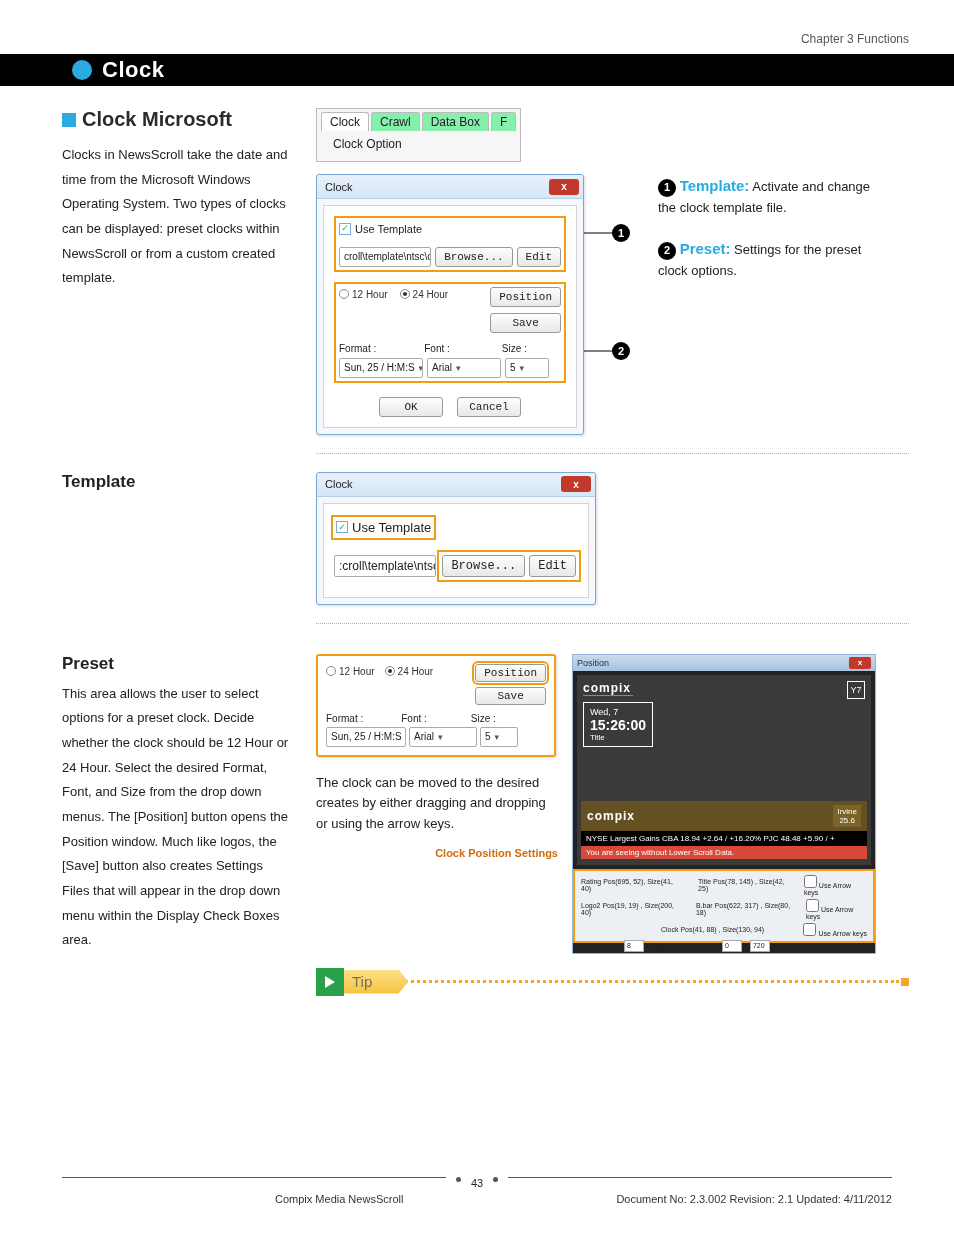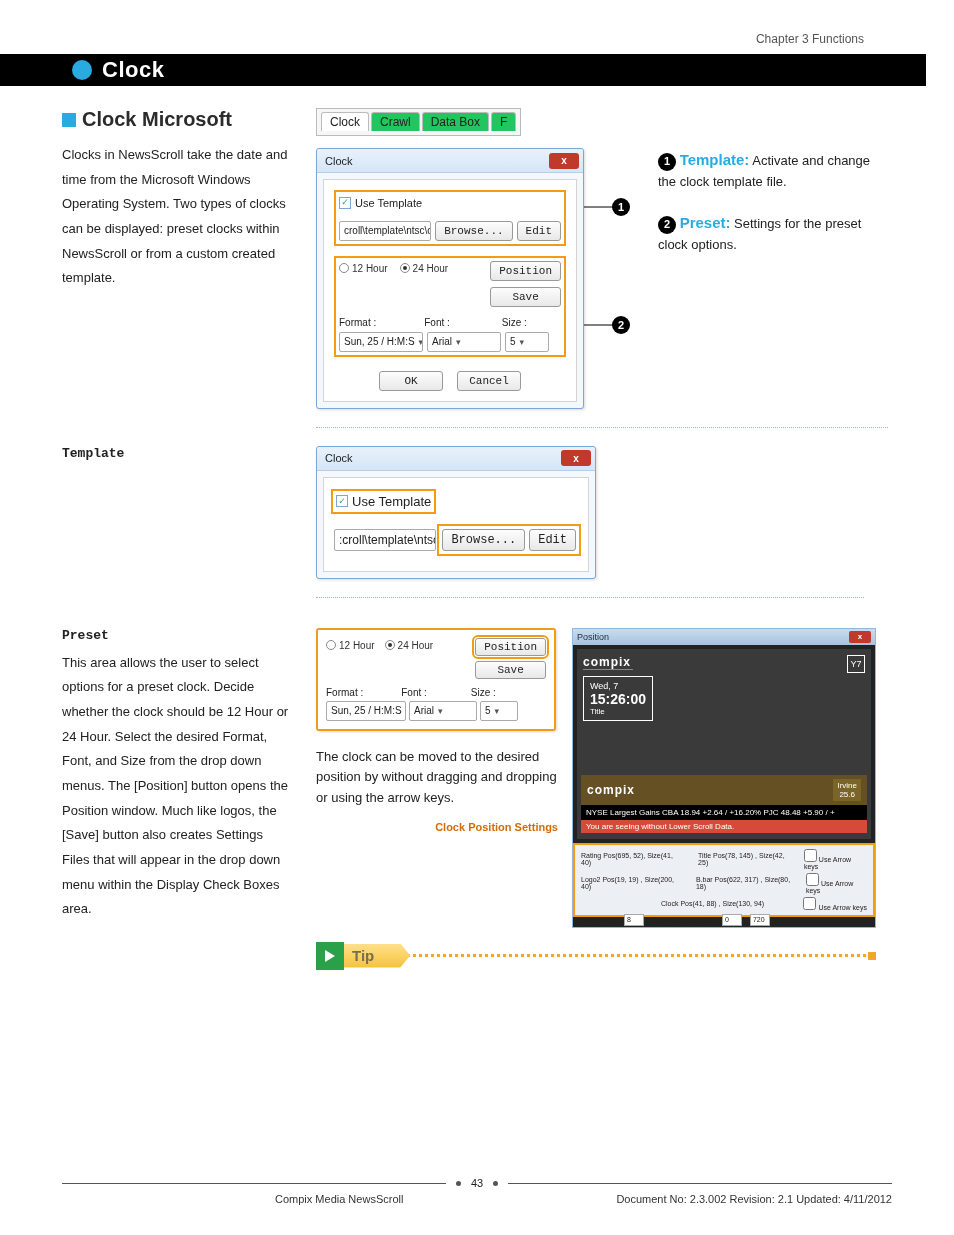--- a/index.html
+++ b/index.html
@@ -5,21 +5,21 @@
   * { box-sizing: border-box; margin: 0; padding: 0; }
   body {
     font-family: Arial, Helvetica, sans-serif;
     width: 954px;
     min-height: 1235px;
     background: #fff;
     position: relative;
     color: #222;
   }
   .page {
-    padding: 32px 90px 40px 62px;
+    padding: 32px 45px 40px 62px;
   }
   .breadcrumb {
     text-align: right;
     font-size: 12px;
     color: #555;
     margin-bottom: 8px;
   }
   .chapter-bar {
     background: #000;
     color: #fff;
@@ -73,23 +73,22 @@
     color: #2b2b2b;
     font-weight: 700;
   }
   .body-text {
     font-size: 13px;
     line-height: 1.9;
     color: #222;
   }
   .sub-h {
     font-weight: 700;
-    font-size: 13px;
+    font-size: 17px;
     margin-bottom: 8px;
-    font-family: Liberation Mono, monospace;
   }
   
   .win-dialog {
     border: 1px solid #7aa7d6;
     background: #f4f7fb;
     border-radius: 3px;
     font-size: 11px;
     position: relative;
     box-shadow: 1px 1px 3px rgba(0,0,0,.15);
   }
@@ -181,21 +180,21 @@
     font-size: 12px;
     display: inline-block;
     padding-bottom: 4px;
     min-width: 200px;
   }
   .menu-tabs .tabrow {
     display: flex; gap: 2px; padding: 3px 4px 0 4px;
   }
   .menu-tabs .tab {
     border: 1px solid #bbb; border-bottom: none;
-    background: #22c55e;
+    background: #86efac;
     padding: 2px 8px;
     border-radius: 3px 3px 0 0;
     font-size: 12px;
   }
   .menu-tabs .tab.active { background: #fff; }
   .menu-tabs .menuitem { padding: 6px 16px; font-size: 12px; }
   .dotted-sep {
     border-top: 1.5px dotted #94b6db;
     margin: 18px 0;
   }
@@ -205,21 +204,20 @@
     line-height: 1.6;
   }
   .legend .term { color: #29abe2; font-weight: 700; font-size: 15px; }
   
   .tip-bar {
     display: flex;
     align-items: center;
     height: 28px;
     position: relative;
     margin-top: 14px;
-    font-weight: bold;
   }
   .tip-tag {
     display: flex; align-items: center;
     height: 28px;
   }
   .tip-tag .icon {
     width: 28px; height: 28px; background: #2aa149;
     display: flex; align-items: center; justify-content: center;
   }
   .tip-tag .icon svg { width: 16px; height: 16px; }
@@ -249,21 +247,21 @@
   }
   .tip-text i { font-style: italic; }
   
   .footer {
     position: absolute;
     left: 62px; right: 62px;
     bottom: 30px;
     font-size: 11px;
   }
   .footer .rule {
-    display: flex; align-items: center; justify-content: center; gap: 10px;
+    display: flex; justify-content: center; gap: 10px;
     margin-bottom: 4px;
     margin-top: 20px;
   }
   .footer .rule .line { flex: 1; height: 1px; background: #555; }
   .footer .rule .bullet { width: 5px; height: 5px; background: #555; border-radius: 50%; }
   .footer-row { display: flex; justify-content: space-between; color: #333; text-align: center; }
   
   .preview {
     width: 304px; height: 300px;
     background: #222;
@@ -365,20 +363,21 @@
 
     <div class="right" style="position:relative">
       
       <div class="menu-tabs" style="margin-bottom:12px">
         <div class="tabrow">
           <span class="tab active">Clock</span>
           <span class="tab">Crawl</span>
           <span class="tab">Data Box</span>
           <span class="tab">F</span>
         </div>
+        <div class="menuitem">Clock Option</div>
       </div>
 
       
       <div style="display:flex; gap:32px; align-items:flex-start; position:relative">
         <div class="win-dialog" style="width:268px">
           <div class="win-titlebar">
             <span>Clock</span>
             <span class="win-close">x</span>
           </div>
           <div class="win-body">
@@ -519,21 +518,21 @@
                 <span style="margin-left:20px">Font :</span>
                 <span style="margin-left:26px">Size :</span>
               </div>
               <div style="display:flex; gap:3px; margin-top:3px">
                 <span class="field dropdown" style="width:80px">Sun, 25 / H:M:S</span>
                 <span class="field dropdown" style="width:68px">Arial</span>
                 <span class="field dropdown" style="width:38px">5</span>
               </div>
             </div>
           </div>
-          <p class="body-text" style="margin-top:16px; font-size:13px; line-height:1.6">The clock can be moved to the desired position by without dragging and dropping or using the arrow keys.</p>
+          <p class="body-text" style="margin-top:16px; font-size:13px; line-height:1.6">The clock can be moved to the desired creates by either dragging and dropping or using the arrow keys.</p>
           <span class="orange-label" style="margin-top:12px">Clock Position Settings</span>
         </div>
 
         <div class="preview">
           <div class="top-strip">
             <span>Position</span>
             <span class="close-sm">x</span>
           </div>
           <div class="area">
             <div style="display:flex; justify-content:space-between; align-items:flex-start">

